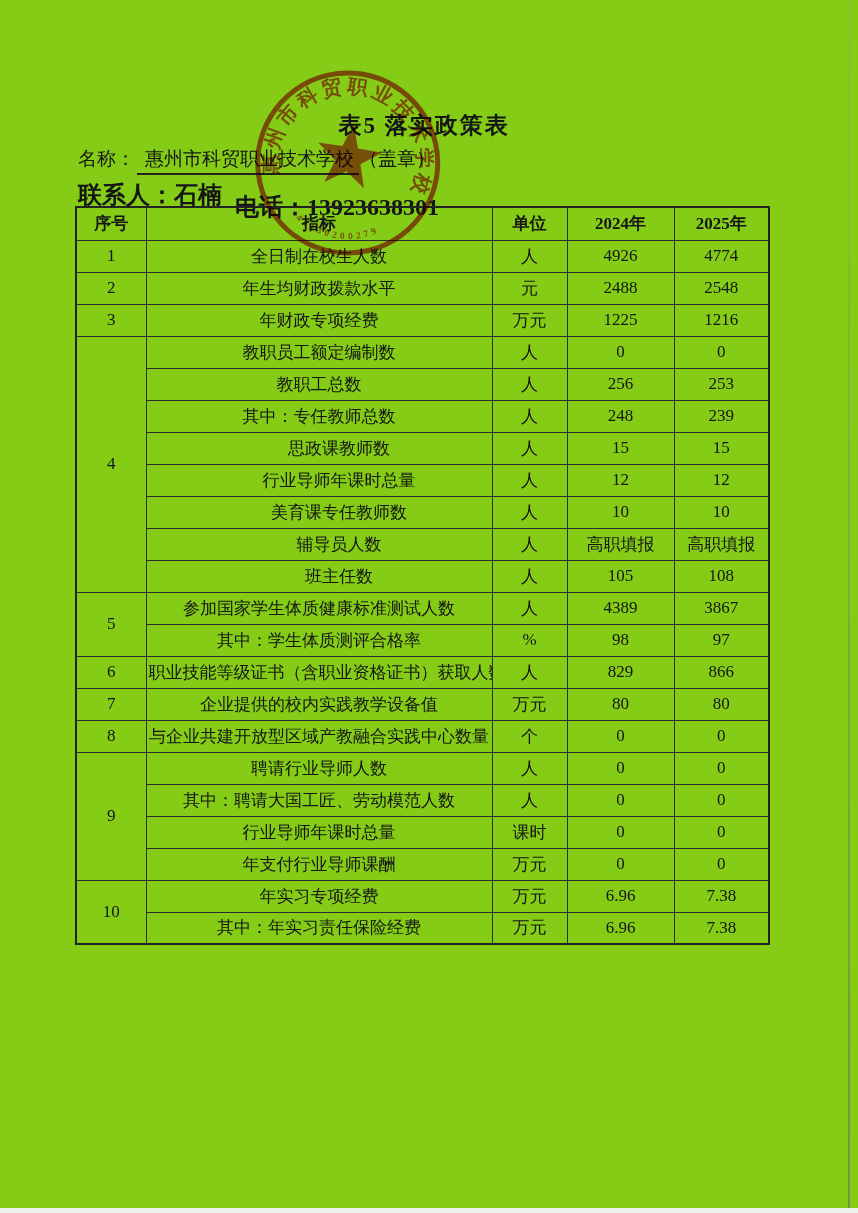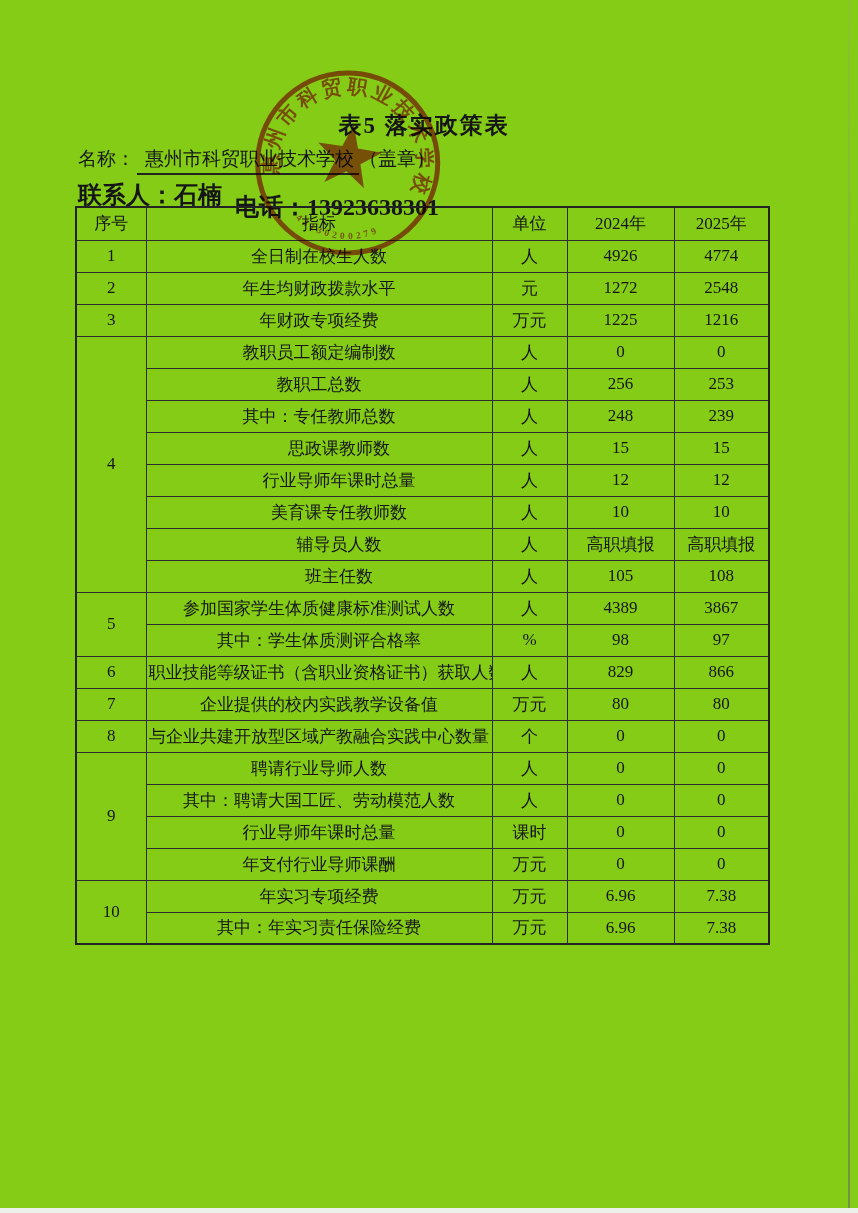--- a/index.html
+++ b/index.html
@@ -46,21 +46,21 @@
   table.report col.c-25   { width: 95px; }
   table.report th, table.report td {
     border: 1.6px solid #2d2d2d;
     font-weight: 500;
     text-align: center;
     height: 32px;
     padding: 0 2px;
     overflow: hidden; white-space: nowrap;
   }
   table.report { border: 2.5px solid #232323; }
-  table.report thead th { height: 33px; font-weight: 400; }
+  table.report thead th { height: 33px; font-weight: 700; }
   td.ind { text-align: left; padding-left: 8px; }
   tr.indent td.ind { padding-left: 42px; }
 
   
   .stamp {
     position: absolute; left: 248px; top: 53px; width: 200px; height: 216px;
     mix-blend-mode: multiply;
     transform: rotate(9deg);
     pointer-events: none;
   }
@@ -101,21 +101,21 @@
         <td>1</td>
         <td class="ind">全日制在校生人数</td>
         <td>人</td>
         <td>4926</td>
         <td>4774</td>
       </tr>
       <tr>
         <td>2</td>
         <td class="ind">年生均财政拨款水平</td>
         <td>元</td>
-        <td>1272</td>
+        <td>2488</td>
         <td>2548</td>
       </tr>
       <tr>
         <td>3</td>
         <td class="ind">年财政专项经费</td>
         <td>万元</td>
         <td>1225</td>
         <td>1216</td>
       </tr>
       <tr>

